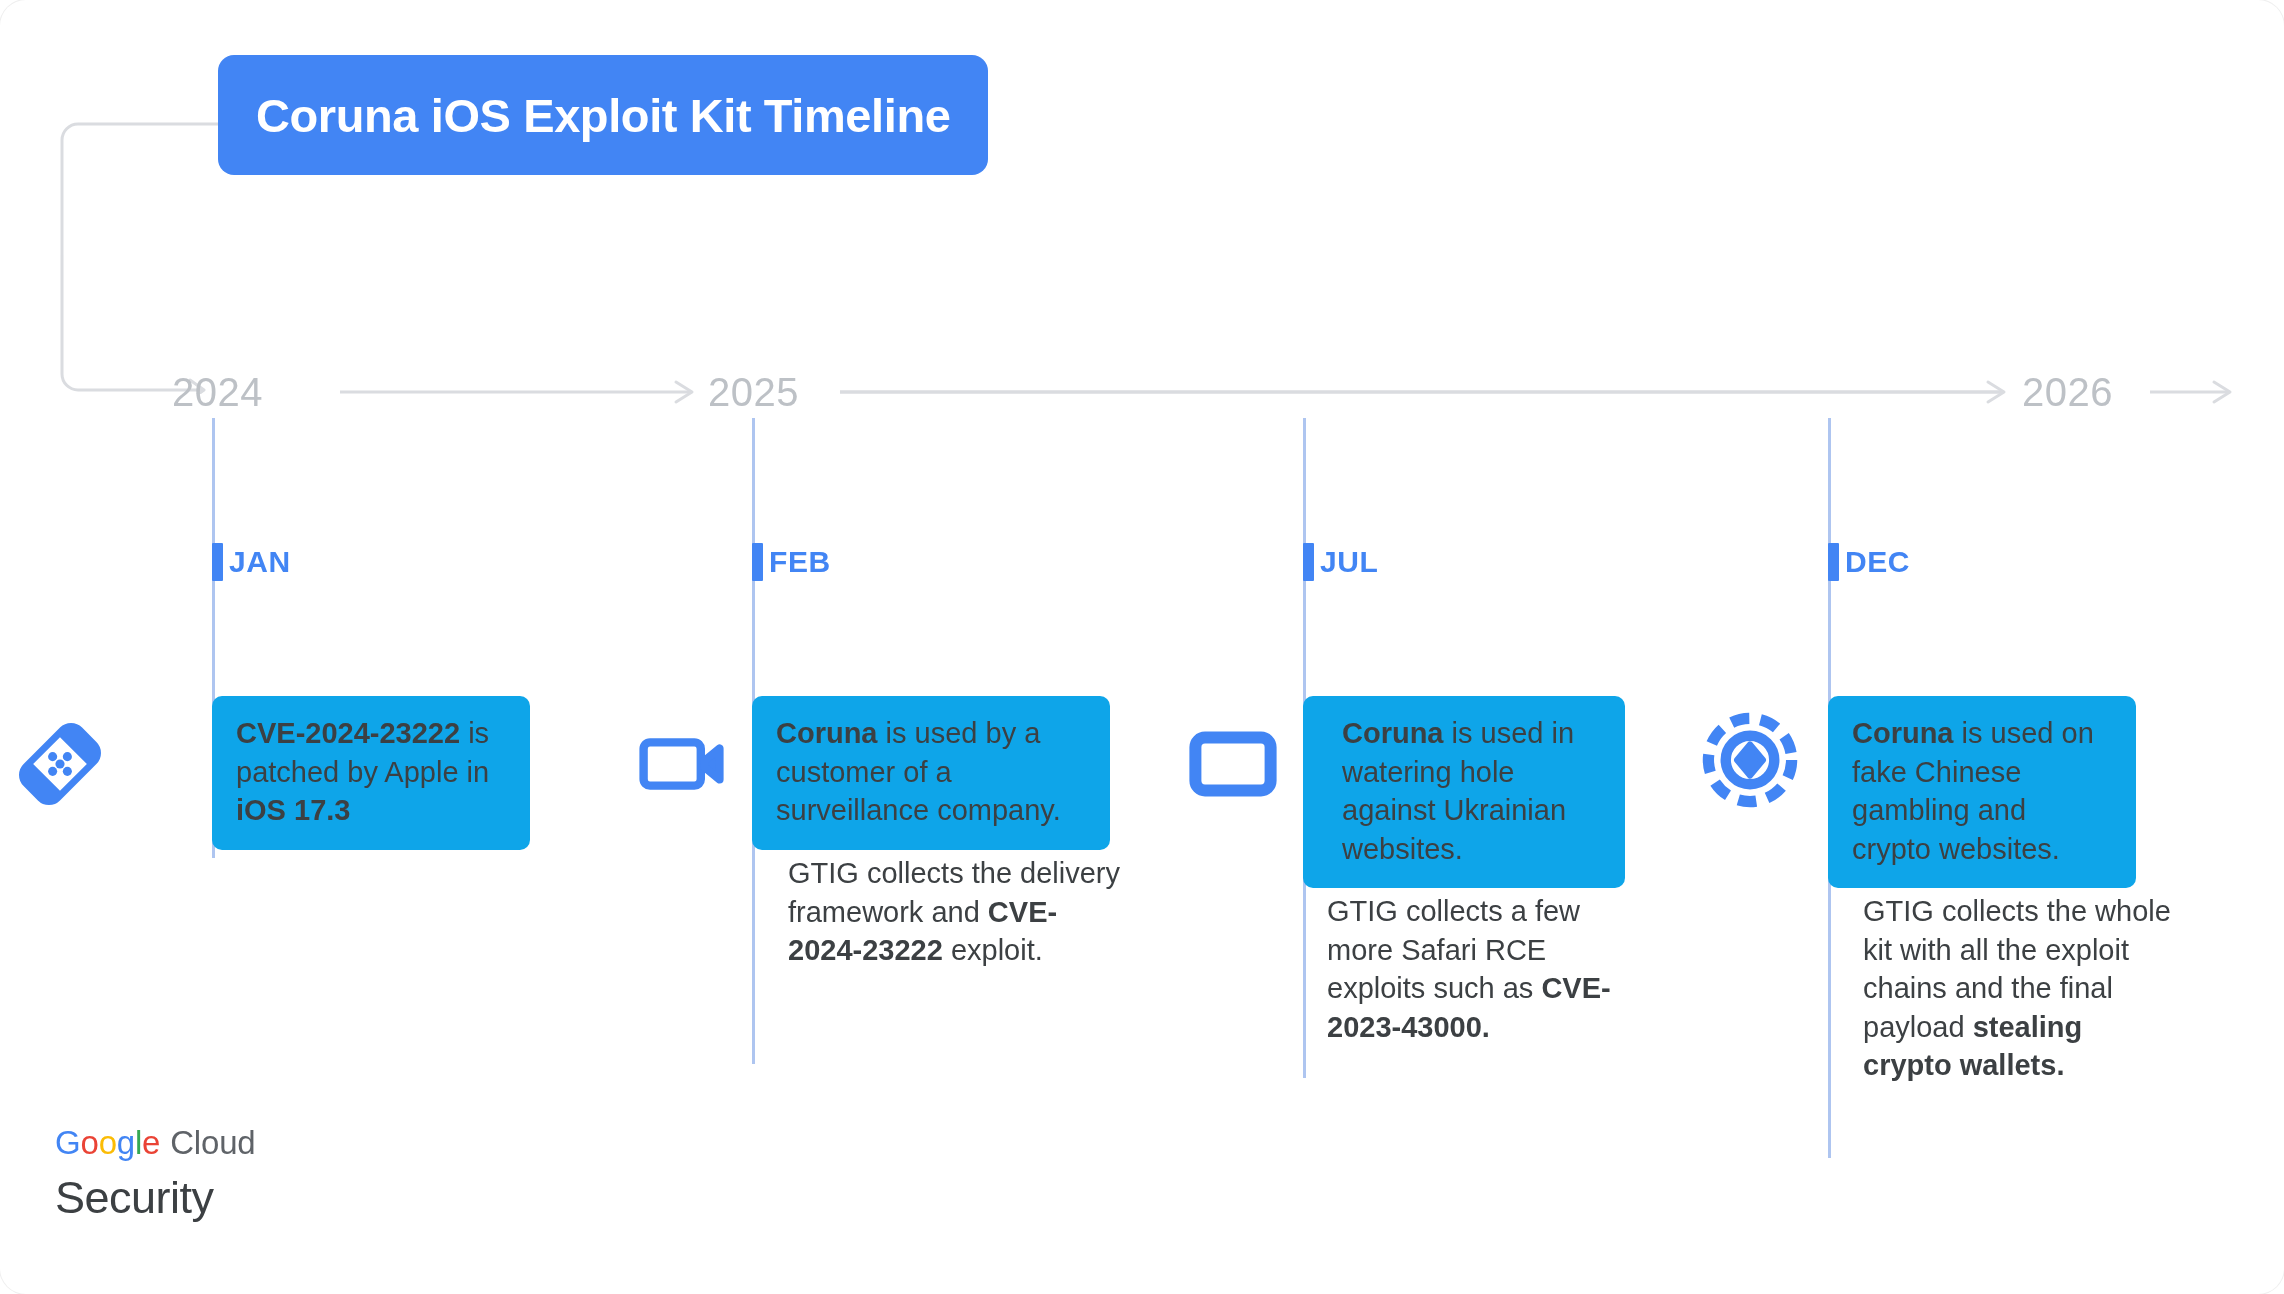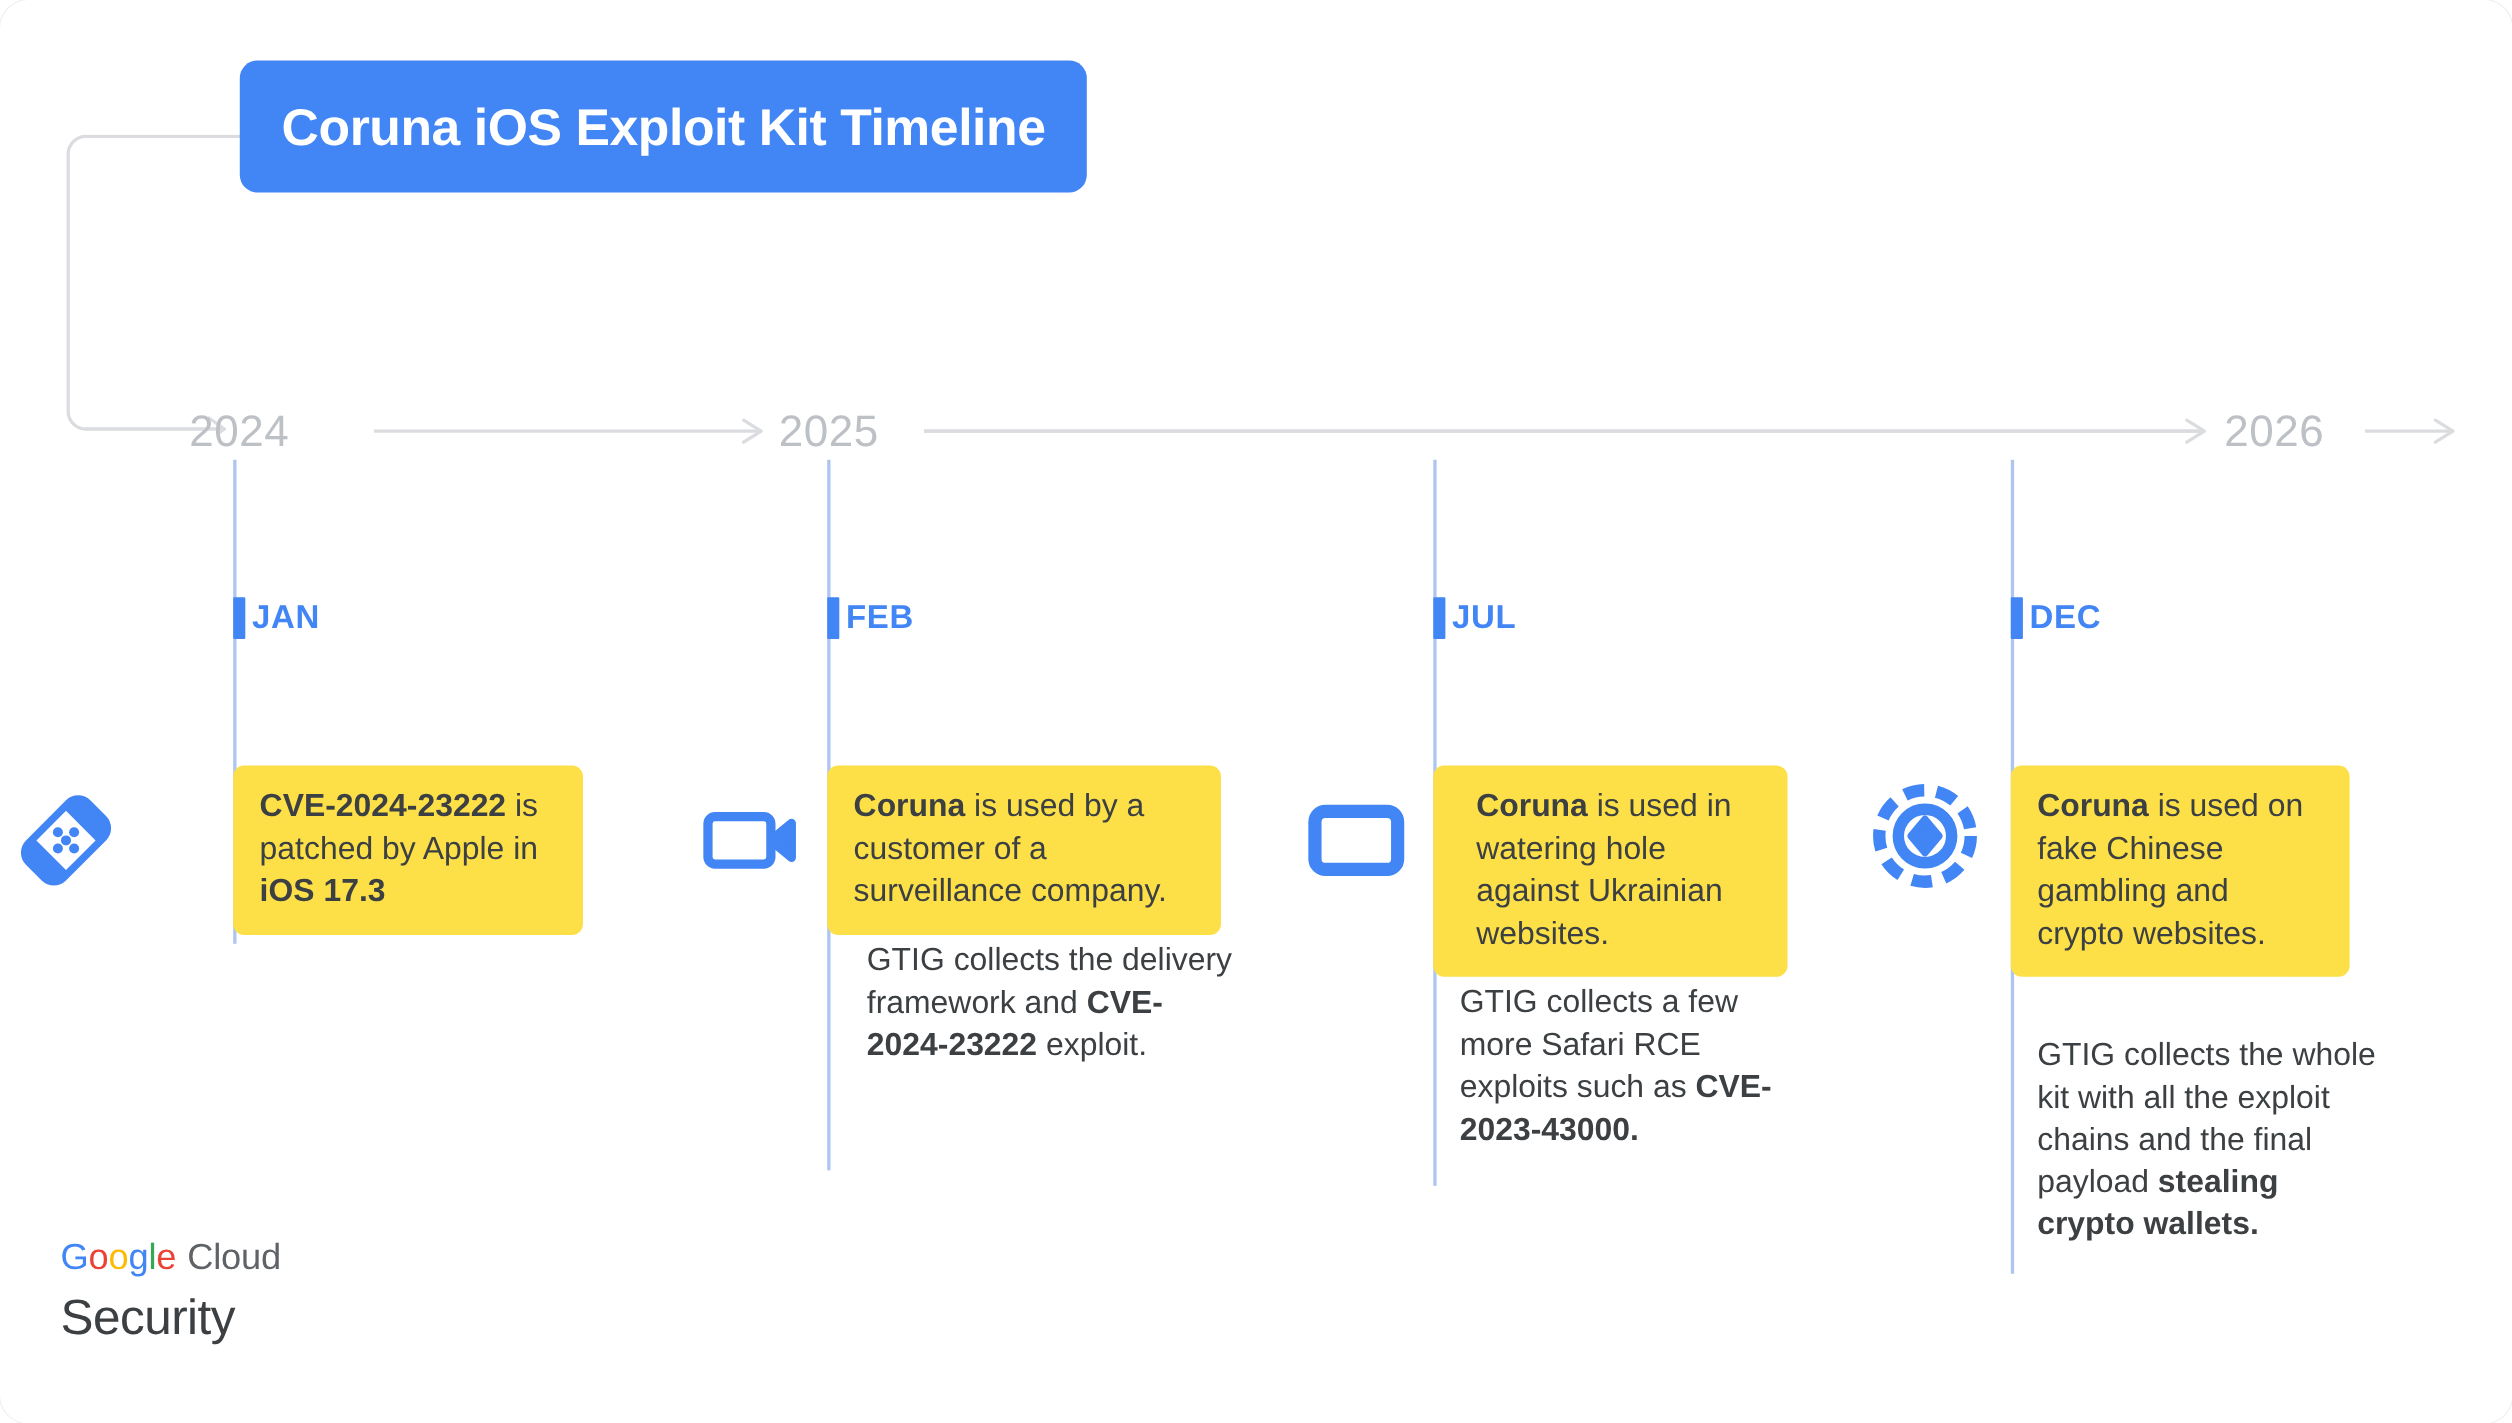--- a/index.html
+++ b/index.html
@@ -116,21 +116,21 @@
     position: absolute;
     width: 120px;
     height: 120px;
     display: flex;
     align-items: center;
     justify-content: center;
   }
 
   .card {
     position: absolute;
-    background: #fde047;
+    background: #0ea5e9;
     border-radius: 10px;
     padding: 18px 26px 20px 24px;
     box-sizing: border-box;
     color: #3c4043;
     font-size: 29px;
     line-height: 1.33;
   }
   .card b { font-weight: bold; color: #3c4043; }
 
   .subtext {
@@ -276,21 +276,21 @@
         <g stroke="#4285f4" fill="none">
           <circle cx="12" cy="12" r="9.6" stroke-width="2.6" stroke-dasharray="4.2 2.6"></circle>
           <circle cx="12" cy="12" r="5.6" stroke-width="2.4"></circle>
           <path d="M12 8.4 15 12l-3 3.6L9 12Z" fill="#4285f4" stroke-width="1.4" stroke-linejoin="round"></path>
         </g>
       </svg>
     </div>
     <div class="card" style="left:0; top:278px; width:308px;">
       <span><b>Coruna</b><span> is used on fake Chinese gambling and crypto websites.</span></span>
     </div>
-    <div class="subtext" style="left:0; top:474px; width:338px;margin-top:48px;">
+    <div class="subtext" style="left:11px; top:474px; width:338px;">
       <span><span>GTIG collects the whole kit with all the exploit chains and the final payload </span><b>stealing crypto wallets.</b></span>
     </div>
   </div>
 
   <div class="footer">
     <div class="gcloud">
       <span class="g1">G</span><span class="g2">o</span><span class="g3">o</span><span class="g4">g</span><span class="g5">l</span><span class="g6">e</span><span class="cloud">Cloud</span>
     </div>
     <div class="security">Security</div>
   </div>

